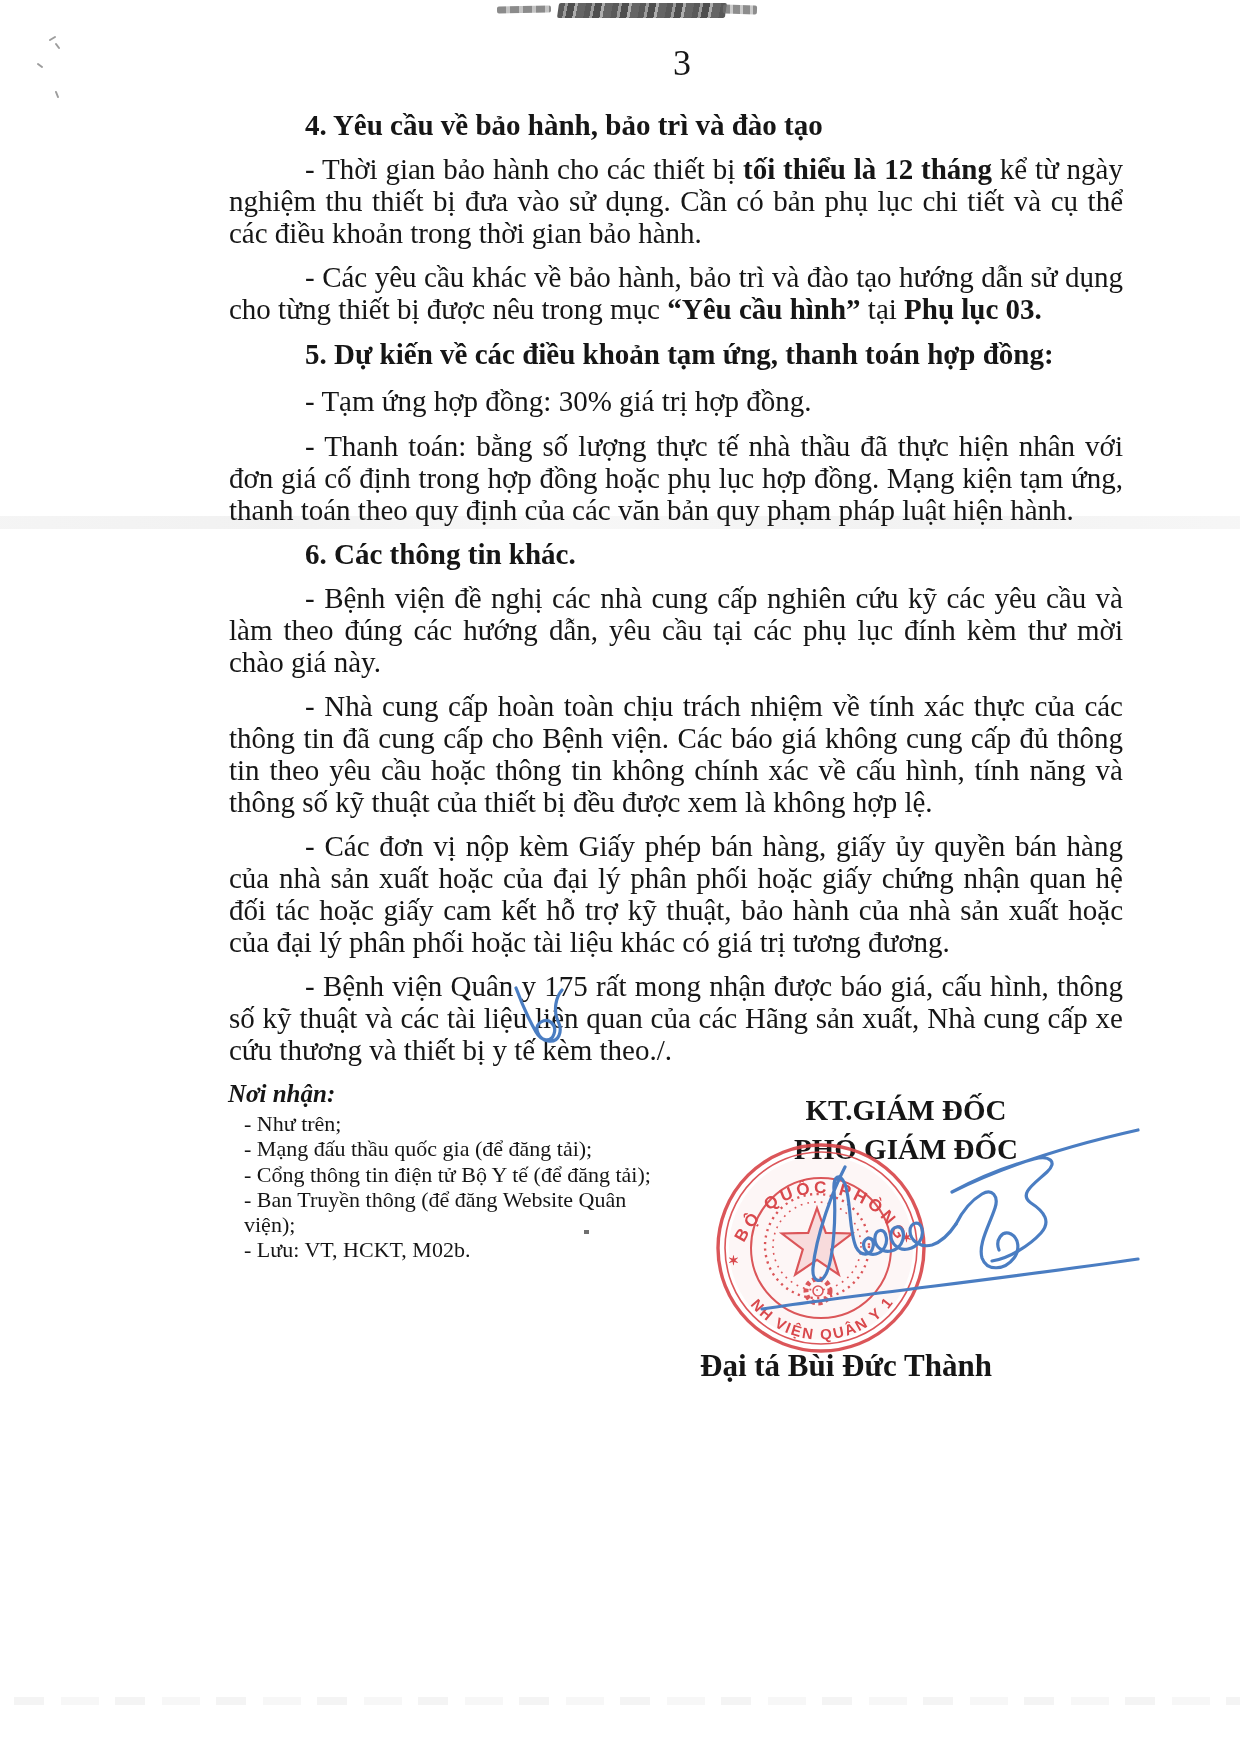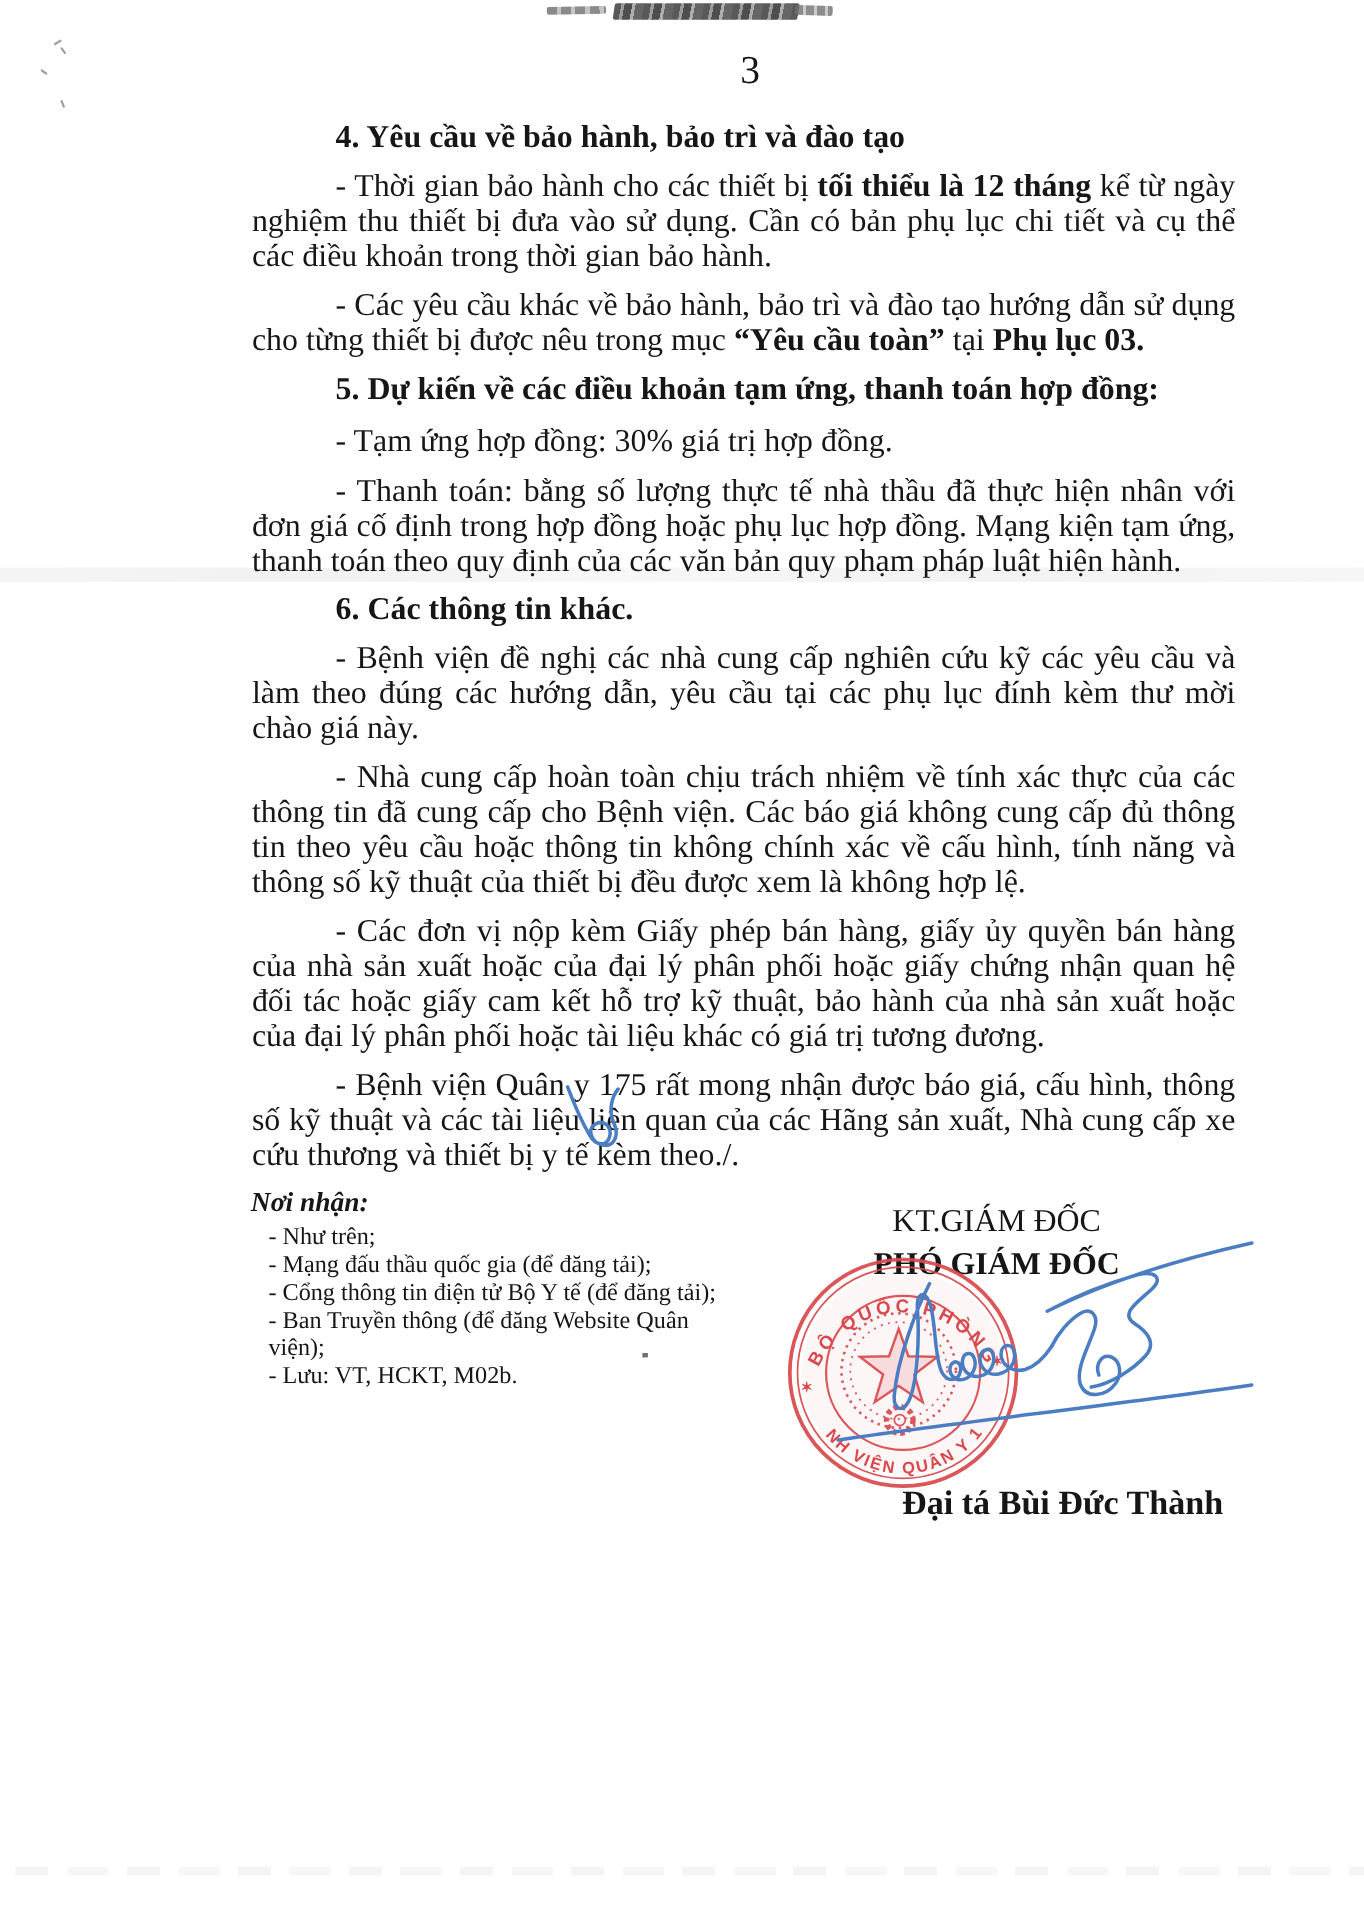--- a/index.html
+++ b/index.html
@@ -65,45 +65,45 @@
   .doc-body p:nth-child(11){margin-top:9px;}
   
   .recipients{position:absolute;left:228px;top:1080px;width:430px;z-index:2;}
   .recipients-heading{
     margin:0;font-size:25px;line-height:28px;font-weight:700;font-style:italic;
   }
   .recipients-list{margin:3px 0 0 16px;padding:0;list-style:none;}
   .recipients-list li{font-size:22px;line-height:25.3px;}
   
   .approval{position:absolute;left:700px;top:1094px;width:412px;text-align:center;z-index:2;}
-  .approval-line1{margin:0;font-size:29px;line-height:33px;font-weight:400;}
+  .approval-line1{margin:0;font-size:29px;line-height:33px;font-weight:700;}
   .approval-line2{margin:6px 0 0 0;font-size:29px;line-height:33px;font-weight:700;}
   .signer-name{
-    position:absolute;left:700px;top:1348px;width:412px;text-align:right;
+    position:absolute;left:700px;top:1348px;width:412px;text-align:left;
     font-size:31px;font-weight:700;z-index:5;
   }
   
   .stamp-svg{position:absolute;left:711px;top:1138px;z-index:3;}
   .ink-svg{position:absolute;left:0;top:0;z-index:4;pointer-events:none;}
 </style>
 </head>
 <body>
 
 <div class="smudge smudge-left"></div>
 <div class="smudge smudge-main"></div>
 <div class="smudge smudge-right"></div>
 <div class="scan-band"></div>
 <div class="scan-band-bottom"></div>
 
 <div class="page-number">3</div>
 
 <div class="doc-body">
     <p class="sec-heading">4. Yêu cầu về bảo hành, bảo trì và đào tạo</p>
     <p class="body-para"><span>- Thời gian bảo hành cho các thiết bị </span><span class="b">tối thiểu là 12 tháng</span><span> kể từ ngày nghiệm thu thiết bị đưa vào sử dụng. Cần có bản phụ lục chi tiết và cụ thể các điều khoản trong thời gian bảo hành.</span></p>
-    <p class="body-para"><span>- Các yêu cầu khác về bảo hành, bảo trì và đào tạo hướng dẫn sử dụng cho từng thiết bị được nêu trong mục </span><span class="b">“Yêu cầu toàn”</span><span> tại </span><span class="b">Phụ lục 03.</span></p>
+    <p class="body-para"><span>- Các yêu cầu khác về bảo hành, bảo trì và đào tạo hướng dẫn sử dụng cho từng thiết bị được nêu trong mục </span><span class="b">“Yêu cầu hình”</span><span> tại </span><span class="b">Phụ lục 03.</span></p>
     <p class="sec-heading">5. Dự kiến về các điều khoản tạm ứng, thanh toán hợp đồng:</p>
     <p class="body-para"><span>- Tạm ứng hợp đồng: 30% giá trị hợp đồng.</span></p>
     <p class="body-para"><span>- Thanh toán: bằng số lượng thực tế nhà thầu đã thực hiện nhân với đơn giá cố định trong hợp đồng hoặc phụ lục hợp đồng. Mạng kiện tạm ứng, thanh toán theo quy định của các văn bản quy phạm pháp luật hiện hành.</span></p>
     <p class="sec-heading">6. Các thông tin khác.</p>
     <p class="body-para"><span>- Bệnh viện đề nghị các nhà cung cấp nghiên cứu kỹ các yêu cầu và làm theo đúng các hướng dẫn, yêu cầu tại các phụ lục đính kèm thư mời chào giá này.</span></p>
     <p class="body-para"><span>- Nhà cung cấp hoàn toàn chịu trách nhiệm về tính xác thực của các thông tin đã cung cấp cho Bệnh viện. Các báo giá không cung cấp đủ thông tin theo yêu cầu hoặc thông tin không chính xác về cấu hình, tính năng và thông số kỹ thuật của thiết bị đều được xem là không hợp lệ.</span></p>
     <p class="body-para"><span>- Các đơn vị nộp kèm Giấy phép bán hàng, giấy ủy quyền bán hàng của nhà sản xuất hoặc của đại lý phân phối hoặc giấy chứng nhận quan hệ đối tác hoặc giấy cam kết hỗ trợ kỹ thuật, bảo hành của nhà sản xuất hoặc của đại lý phân phối hoặc tài liệu khác có giá trị tương đương.</span></p>
     <p class="body-para"><span>- Bệnh viện Quân y 175 rất mong nhận được báo giá, cấu hình, thông số kỹ thuật và các tài liệu liên quan của các Hãng sản xuất, Nhà cung cấp xe cứu thương và thiết bị y tế kèm theo./.</span></p>
   </div>
 

